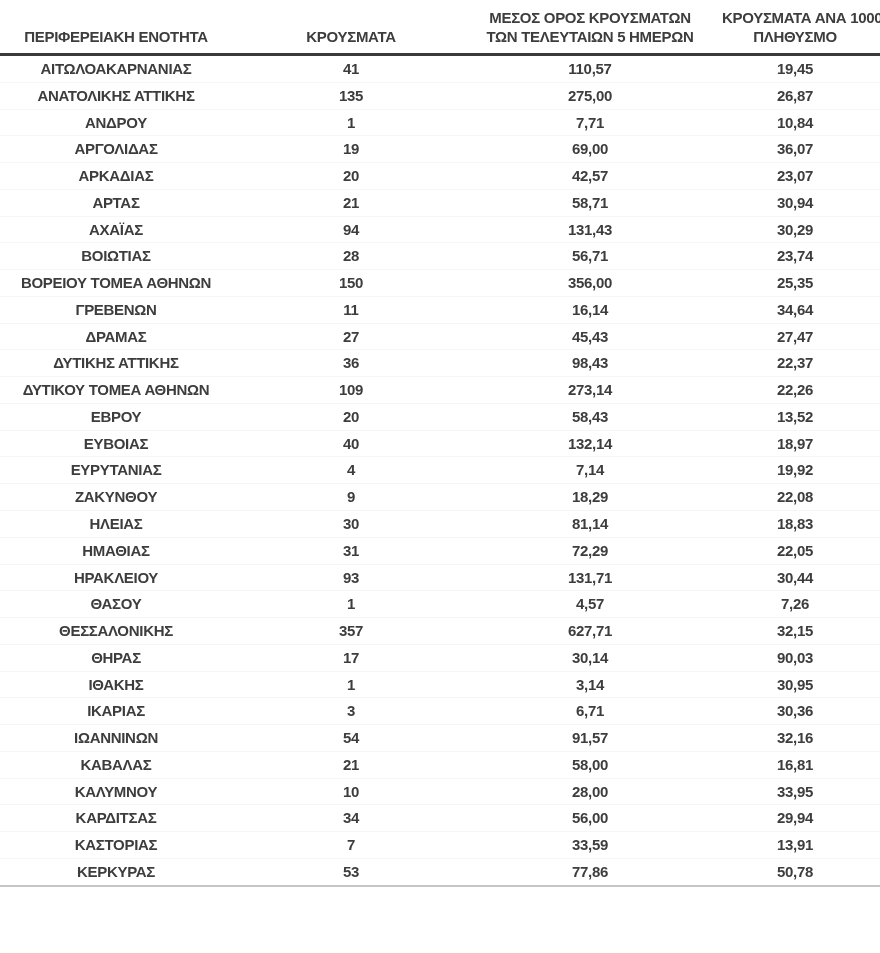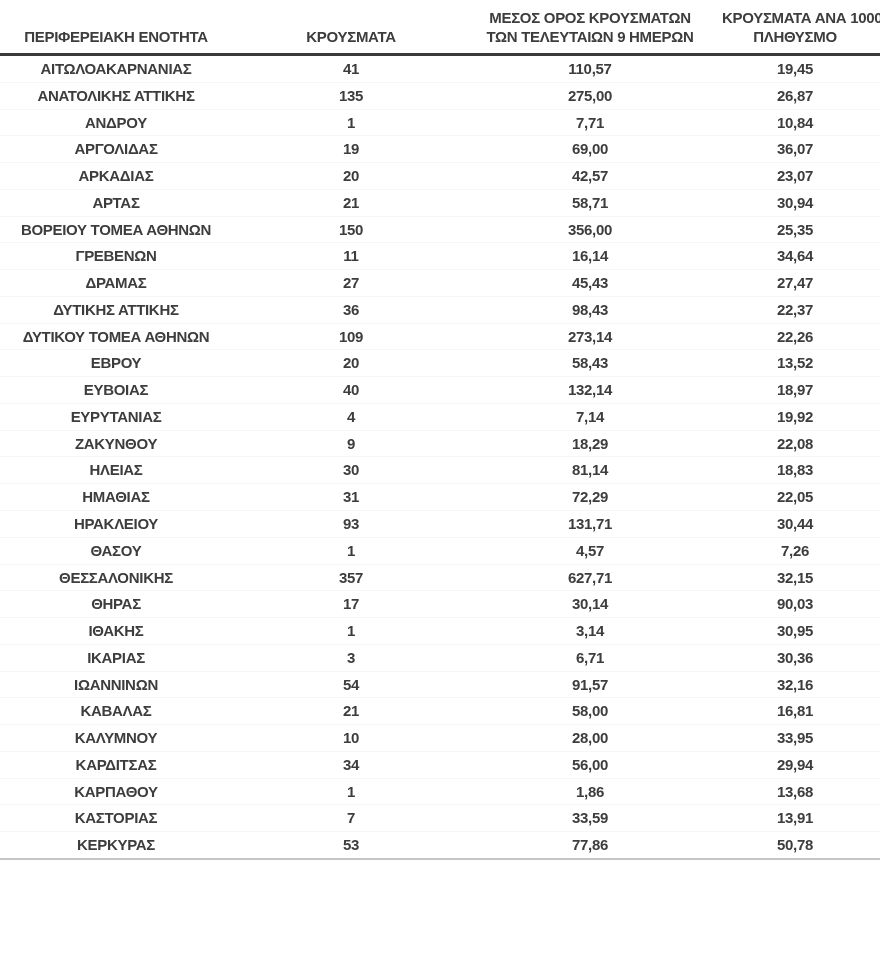--- a/index.html
+++ b/index.html
@@ -76,21 +76,21 @@
     <thead>
       <tr>
         <th>
           <span class="hline">ΠΕΡΙΦΕΡΕΙΑΚΗ ΕΝΟΤΗΤΑ</span>
         </th>
         <th>
           <span class="hline">ΚΡΟΥΣΜΑΤΑ</span>
         </th>
         <th>
           <span class="hline">ΜΕΣΟΣ ΟΡΟΣ ΚΡΟΥΣΜΑΤΩΝ</span>
-          <span class="hline">ΤΩΝ ΤΕΛΕΥΤΑΙΩΝ 9 ΗΜΕΡΩΝ</span>
+          <span class="hline">ΤΩΝ ΤΕΛΕΥΤΑΙΩΝ 5 ΗΜΕΡΩΝ</span>
         </th>
         <th class="th-per-pop">
           <span class="hline hline-top">ΚΡΟΥΣΜΑΤΑ ΑΝΑ 10000</span>
           <span class="hline">ΠΛΗΘΥΣΜΟ</span>
         </th>
       </tr>
     </thead>
     <tbody>
 
         <tr>
@@ -128,21 +128,33 @@
           <td>23,07</td>
         </tr>
 
         <tr>
           <td>ΑΡΤΑΣ</td>
           <td>21</td>
           <td>58,71</td>
           <td>30,94</td>
         </tr>
 
-
+        <tr>
+          <td>ΑΧΑΪΑΣ</td>
+          <td>94</td>
+          <td>131,43</td>
+          <td>30,29</td>
+        </tr>
+
+        <tr>
+          <td>ΒΟΙΩΤΙΑΣ</td>
+          <td>28</td>
+          <td>56,71</td>
+          <td>23,74</td>
+        </tr>
 
         <tr>
           <td>ΒΟΡΕΙΟΥ ΤΟΜΕΑ ΑΘΗΝΩΝ</td>
           <td>150</td>
           <td>356,00</td>
           <td>25,35</td>
         </tr>
 
         <tr>
           <td>ΓΡΕΒΕΝΩΝ</td>
@@ -278,26 +290,20 @@
           <td>33,95</td>
         </tr>
 
         <tr>
           <td>ΚΑΡΔΙΤΣΑΣ</td>
           <td>34</td>
           <td>56,00</td>
           <td>29,94</td>
         </tr>
 
-        <tr>
-          <td>ΚΑΡΠΑΘΟΥ</td>
-          <td>1</td>
-          <td>1,86</td>
-          <td>13,68</td>
-        </tr>
 
         <tr>
           <td>ΚΑΣΤΟΡΙΑΣ</td>
           <td>7</td>
           <td>33,59</td>
           <td>13,91</td>
         </tr>
 
 
         <tr>

